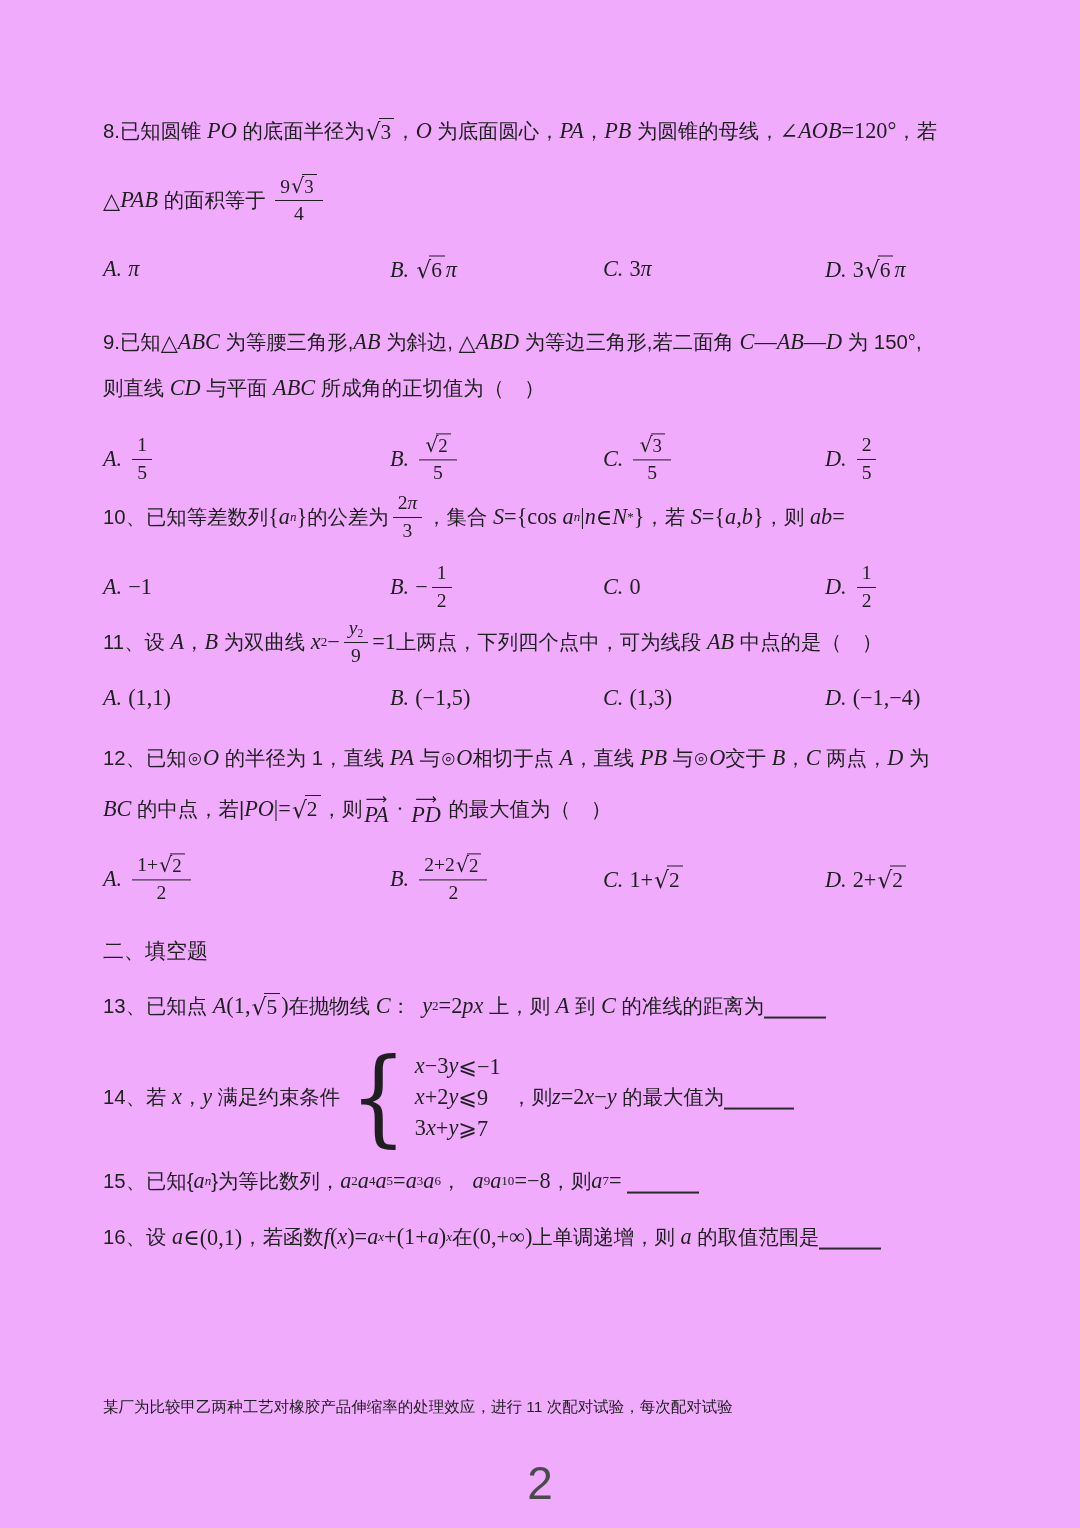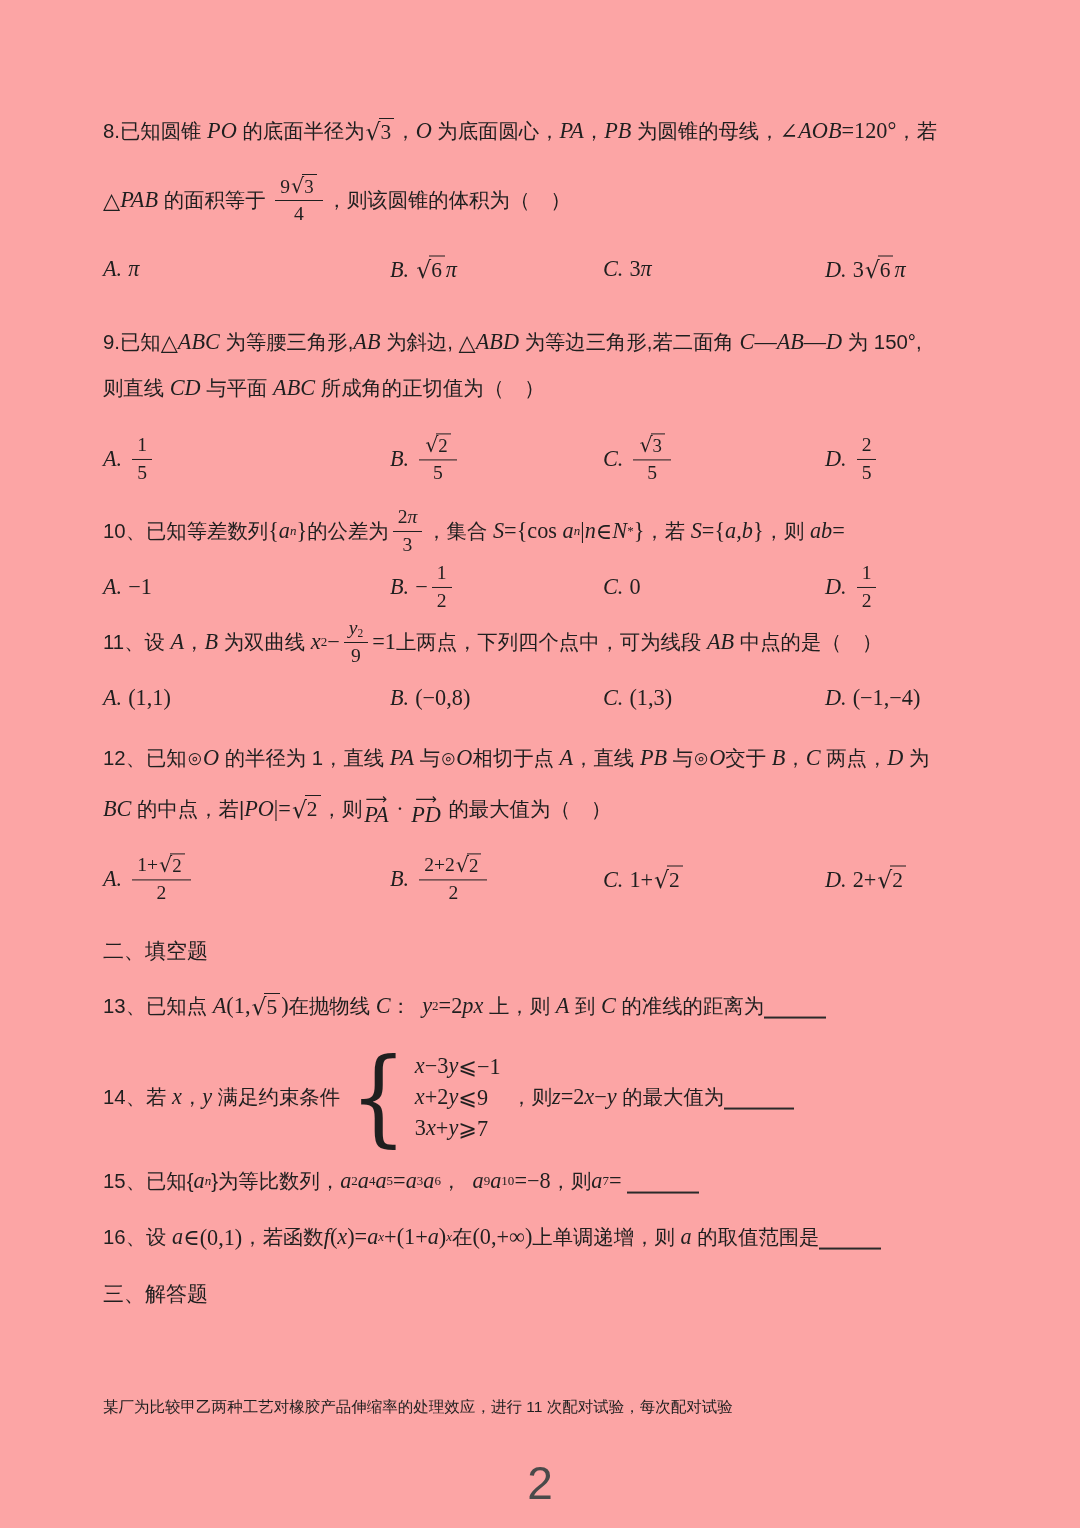--- a/index.html
+++ b/index.html
@@ -1,19 +1,19 @@
 <!DOCTYPE html>
 <html><head>
 <meta charset="utf-8">
 <style>
   * { margin:0; padding:0; box-sizing:border-box; }
   html,body { background:#ffffff; }
   body { width:1080px; height:1528px; position:relative; overflow:hidden;
          font-family:"Liberation Sans", sans-serif; color:#1f1f1f; }
-  .page { position:absolute; inset:0; background:#fca5a5; }
+  .page { position:absolute; inset:0; background:#f0abfc; }
   .content { position:absolute; left:103px; top:0; width:875px; height:100%; }
   .block { position:absolute; left:0; width:100%; display:flex; align-items:center; }
   .line { display:flex; align-items:center; white-space:pre; font-size:21px; flex-wrap:nowrap; }
   .line > * { flex-shrink:0; }
 
   .cjk { font-family:"Liberation Sans", sans-serif; font-size:0.97em; color:#1f1f1f; white-space:pre; }
   .mm  { font-family:"Liberation Serif","DejaVu Serif", serif; font-size:1.06em; white-space:pre; }
   .mi  { font-family:"Liberation Serif","DejaVu Serif", serif; font-style:italic; font-size:1.06em; white-space:pre; }
   .olab { margin-right:6px; }
 
@@ -55,21 +55,21 @@
 </head>
 <body>
 
 <div class="page">
   <div class="content">
 
     <div class="block" style="top:108px;height:46px">
       <div class="line"><span class="cjk">8.已知圆锥 </span><span class="mi">PO</span><span class="cjk"> 的底面半径为</span><span class="sqrt"><span class="sqrt-sym">√</span><span class="sqrt-body">3</span></span><span class="cjk">，</span><span class="mi">O</span><span class="cjk"> 为底面圆心，</span><span class="mi">PA</span><span class="cjk">，</span><span class="mi">PB</span><span class="cjk"> 为圆锥的母线，</span><span class="mm">∠</span><span class="mi">AOB</span><span class="mm">=120°</span><span class="cjk">，若</span></div>
     </div>
     <div class="block" style="top:162px;height:76px">
-      <div class="line"><span class="mm">△</span><span class="mi">PAB</span><span class="cjk"> 的面积等于 </span><span class="frac"><span class="fnum"><span class="mm">9</span><span class="sqrt"><span class="sqrt-sym">√</span><span class="sqrt-body">3</span></span></span><span class="fden"><span class="mm">4</span></span></span><span class="cjk">，则该圆锥的体积为（　）</span></div>
+      <div class="line"><span class="mm">△</span><span class="mi">PAB</span><span class="cjk"> 的面积等于 </span><span class="frac"><span class="fnum"><span class="mm">9</span><span class="sqrt"><span class="sqrt-sym">√</span><span class="sqrt-body">3</span></span></span><span class="fden"><span class="mm">4</span></span></span></div>
     </div>
     <div class="opts" style="top:246px;height:46px">
       <div class="opt c0"><span class="mi olab">A.</span><span class="mi">π</span></div>
       <div class="opt c1"><span class="mi olab">B.</span><span class="sqrt"><span class="sqrt-sym">√</span><span class="sqrt-body">6</span></span><span class="mi">π</span></div>
       <div class="opt c2"><span class="mi olab">C.</span><span class="mm">3</span><span class="mi">π</span></div>
       <div class="opt c3"><span class="mi olab">D.</span><span class="mm">3</span><span class="sqrt"><span class="sqrt-sym">√</span><span class="sqrt-body">6</span></span><span class="mi">π</span></div>
     </div>
 
     <div class="block" style="top:320px;height:44px">
       <div class="line"><span class="cjk">9.已知</span><span class="mm">△</span><span class="mi">ABC</span><span class="cjk"> 为等腰三角形,</span><span class="mi">AB</span><span class="cjk"> 为斜边, </span><span class="mm">△</span><span class="mi">ABD</span><span class="cjk"> 为等边三角形,若二面角 </span><span class="mi">C</span><span class="mm">—</span><span class="mi">AB</span><span class="mm">—</span><span class="mi">D</span><span class="cjk"> 为 150°,</span></div>
@@ -77,36 +77,36 @@
     <div class="block" style="top:366px;height:44px">
       <div class="line"><span class="cjk">则直线 </span><span class="mi">CD</span><span class="cjk"> 与平面 </span><span class="mi">ABC</span><span class="cjk"> 所成角的正切值为（　）</span></div>
     </div>
     <div class="opts" style="top:416px;height:86px">
       <div class="opt c0"><span class="mi olab">A.</span><span class="frac"><span class="fnum"><span class="mm">1</span></span><span class="fden"><span class="mm">5</span></span></span></div>
       <div class="opt c1"><span class="mi olab">B.</span><span class="frac"><span class="fnum"><span class="sqrt"><span class="sqrt-sym">√</span><span class="sqrt-body">2</span></span></span><span class="fden"><span class="mm">5</span></span></span></div>
       <div class="opt c2"><span class="mi olab">C.</span><span class="frac"><span class="fnum"><span class="sqrt"><span class="sqrt-sym">√</span><span class="sqrt-body">3</span></span></span><span class="fden"><span class="mm">5</span></span></span></div>
       <div class="opt c3"><span class="mi olab">D.</span><span class="frac"><span class="fnum"><span class="mm">2</span></span><span class="fden"><span class="mm">5</span></span></span></div>
     </div>
 
-    <div class="block" style="top:500px;height:62px">
+    <div class="block" style="top:486px;height:62px">
       <div class="line"><span class="cjk">10、已知等差数列</span><span class="mm">{</span><span class="mi">a</span><sub class="scr mi">n</sub><span class="mm">}</span><span class="cjk">的公差为</span><span class="frac"><span class="fnum"><span class="mm">2</span><span class="mi">π</span></span><span class="fden"><span class="mm">3</span></span></span><span class="cjk">，集合 </span><span class="mi">S</span><span class="mm">={cos </span><span class="mi">a</span><sub class="scr mi">n</sub><span class="mm">|</span><span class="mi">n</span><span class="mm">∈</span><span class="mi">N</span><sup class="scr mm">*</sup><span class="mm">}</span><span class="cjk">，若 </span><span class="mi">S</span><span class="mm">={</span><span class="mi">a,b</span><span class="mm">}</span><span class="cjk">，则 </span><span class="mi">ab</span><span class="mm">=</span></div>
     </div>
     <div class="opts" style="top:556px;height:62px">
       <div class="opt c0"><span class="mi olab">A.</span><span class="mm">−1</span></div>
       <div class="opt c1"><span class="mi olab">B.</span><span class="mm">−</span><span class="frac"><span class="fnum"><span class="mm">1</span></span><span class="fden"><span class="mm">2</span></span></span></div>
       <div class="opt c2"><span class="mi olab">C.</span><span class="mm">0</span></div>
       <div class="opt c3"><span class="mi olab">D.</span><span class="frac"><span class="fnum"><span class="mm">1</span></span><span class="fden"><span class="mm">2</span></span></span></div>
     </div>
 
     <div class="block" style="top:612px;height:60px">
       <div class="line"><span class="cjk">11、设 </span><span class="mi">A</span><span class="cjk">，</span><span class="mi">B</span><span class="cjk"> 为双曲线 </span><span class="mi">x</span><sup class="scr mm">2</sup><span class="mm">−</span><span class="frac"><span class="fnum"><span class="mi">y</span><sup class="scr mm">2</sup></span><span class="fden"><span class="mm">9</span></span></span><span class="mm">=1</span><span class="cjk">上两点，下列四个点中，可为线段 </span><span class="mi">AB</span><span class="cjk"> 中点的是（　）</span></div>
     </div>
     <div class="opts" style="top:676px;height:44px">
       <div class="opt c0"><span class="mi olab">A.</span><span class="mm">(1,1)</span></div>
-      <div class="opt c1"><span class="mi olab">B.</span><span class="mm">(−0,8)</span></div>
+      <div class="opt c1"><span class="mi olab">B.</span><span class="mm">(−1,5)</span></div>
       <div class="opt c2"><span class="mi olab">C.</span><span class="mm">(1,3)</span></div>
       <div class="opt c3"><span class="mi olab">D.</span><span class="mm">(−1,−4)</span></div>
     </div>
 
     <div class="block" style="top:736px;height:44px">
       <div class="line"><span class="cjk">12、已知⊙</span><span class="mi">O</span><span class="cjk"> 的半径为 1，直线 </span><span class="mi">PA</span><span class="cjk"> 与⊙</span><span class="mi">O</span><span class="cjk">相切于点 </span><span class="mi">A</span><span class="cjk">，直线 </span><span class="mi">PB</span><span class="cjk"> 与⊙</span><span class="mi">O</span><span class="cjk">交于 </span><span class="mi">B</span><span class="cjk">，</span><span class="mi">C</span><span class="cjk"> 两点，</span><span class="mi">D</span><span class="cjk"> 为</span></div>
     </div>
     <div class="block" style="top:782px;height:54px">
       <div class="line"><span class="mi">BC</span><span class="cjk"> 的中点，若|</span><span class="mi">PO</span><span class="mm">|=</span><span class="sqrt"><span class="sqrt-sym">√</span><span class="sqrt-body">2</span></span><span class="cjk">，则</span><span class="vec"><span class="vec-arrow">⟶</span><span class="mi">PA</span></span><span class="mm"> · </span><span class="vec"><span class="vec-arrow">⟶</span><span class="mi">PD</span></span><span class="cjk"> 的最大值为（　）</span></div>
     </div>
@@ -130,23 +130,20 @@
     </div>
 
     <div class="block" style="top:1160px;height:42px">
       <div class="line"><span class="cjk">15、已知{</span><span class="mi">a</span><sub class="scr mi">n</sub><span class="cjk">}为等比数列，</span><span class="mi">a</span><sub class="scr mm">2</sub><span class="mi">a</span><sub class="scr mm">4</sub><span class="mi">a</span><sub class="scr mm">5</sub><span class="mm">=</span><span class="mi">a</span><sub class="scr mm">3</sub><span class="mi">a</span><sub class="scr mm">6</sub><span class="cjk">，  </span><span class="mi">a</span><sub class="scr mm">9</sub><span class="mi">a</span><sub class="scr mm">10</sub><span class="mm">=−8</span><span class="cjk">，则</span><span class="mi">a</span><sub class="scr mm">7</sub><span class="mm">= </span><span class="blank" style="width: 72px;"></span></div>
     </div>
 
     <div class="block" style="top:1216px;height:42px">
       <div class="line"><span class="cjk">16、设 </span><span class="mi">a</span><span class="mm">∈(0,1)</span><span class="cjk">，若函数</span><span class="mi">f</span><span class="mm">(</span><span class="mi">x</span><span class="mm">)=</span><span class="mi">a</span><sup class="scr mi">x</sup><span class="mm">+(1+</span><span class="mi">a</span><span class="mm">)</span><sup class="scr mi">x</sup><span class="cjk">在</span><span class="mm">(0,+∞)</span><span class="cjk">上单调递增，则 </span><span class="mi">a</span><span class="cjk"> 的取值范围是</span><span class="blank" style="width: 62px;"></span></div>
     </div>
 
-    <div class="block" style="top:1276px;height:36px">
-      <span class="cjk heading">三、解答题</span>
-    </div>
 
 
     <div class="block" style="top:1386px;height:42px">
       <span class="cjk">某厂为比较甲乙两种工艺对橡胶产品伸缩率的处理效应，进行 11 次配对试验，每次配对试验</span>
     </div>
 
   </div>
 
   <div class="footer">2</div>
 </div>

